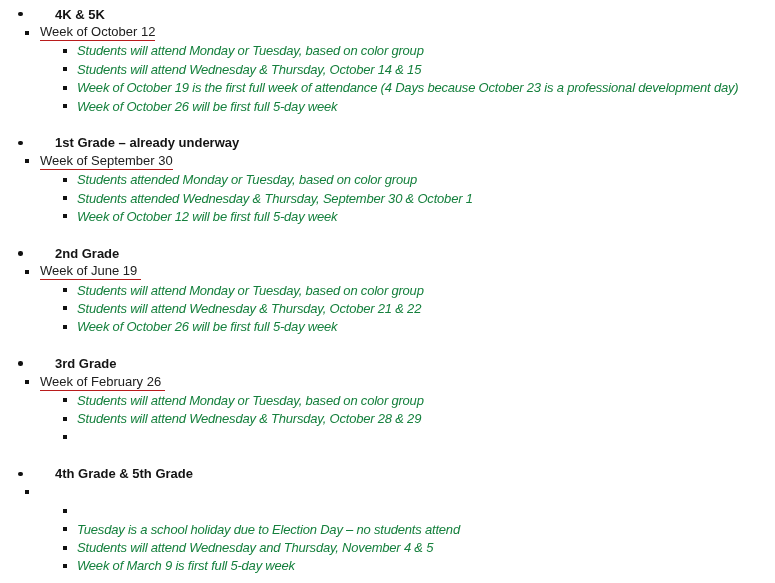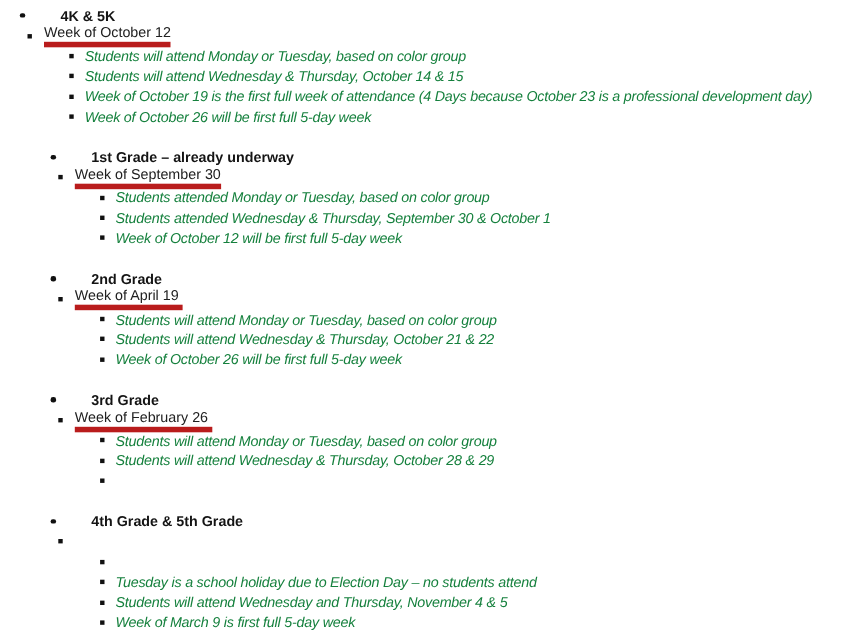--- a/index.html
+++ b/index.html
@@ -10,38 +10,38 @@
     overflow: hidden;
     background: #ffffff;
   }
   body {
     font-family: "Liberation Sans", "DejaVu Sans", sans-serif;
     font-size: 13px;
     color: #202020;
   }
   .doc { padding-top: 5px; }
 
-  .section + .section { margin-top: 18.4px; margin-left: 28px; }
+  .section + .section { margin-top: 18.4px; }
 
   .row {
     display: flex;
     align-items: center;
     height: 18.4px;
     white-space: nowrap;
   }
 
   
   .l1 { font-weight: 700; color: #141414; }
   .l1 .cell { margin-left: 18px; width: 37px; }
 
   
   .l2 .cell { margin-left: 25px; width: 15px; }
   .week {
     white-space: pre;
-    border-bottom: 5px solid #b91c1c;
+    border-bottom: 1px solid #b91c1c;
     padding-bottom: 1px;
     line-height: 15px;
   }
   .italic { font-style: italic; }
 
   
   .l3 { font-style: italic; letter-spacing: -0.2px; color: #15803d; }
   .l3 .cell { margin-left: 63px; width: 14px; }
 
   .cell { display: flex; align-items: center; flex: none; }
@@ -136,21 +136,21 @@
     <div class="row l1">
       <span class="cell">
           <span class="dot"></span>
         </span>
       <span>2nd Grade</span>
     </div>
     <div class="row l2">
       <span class="cell">
           <span class="sq"></span>
         </span>
-      <span class="week">Week of April 19 </span>
+      <span class="week">Week of June 19 </span>
     </div>
     <div class="row l3">
       <span class="cell">
           <span class="sq"></span>
         </span>
       <span>Students will attend Monday or Tuesday, based on color group</span>
     </div>
     <div class="row l3">
       <span class="cell">
           <span class="sq"></span>

